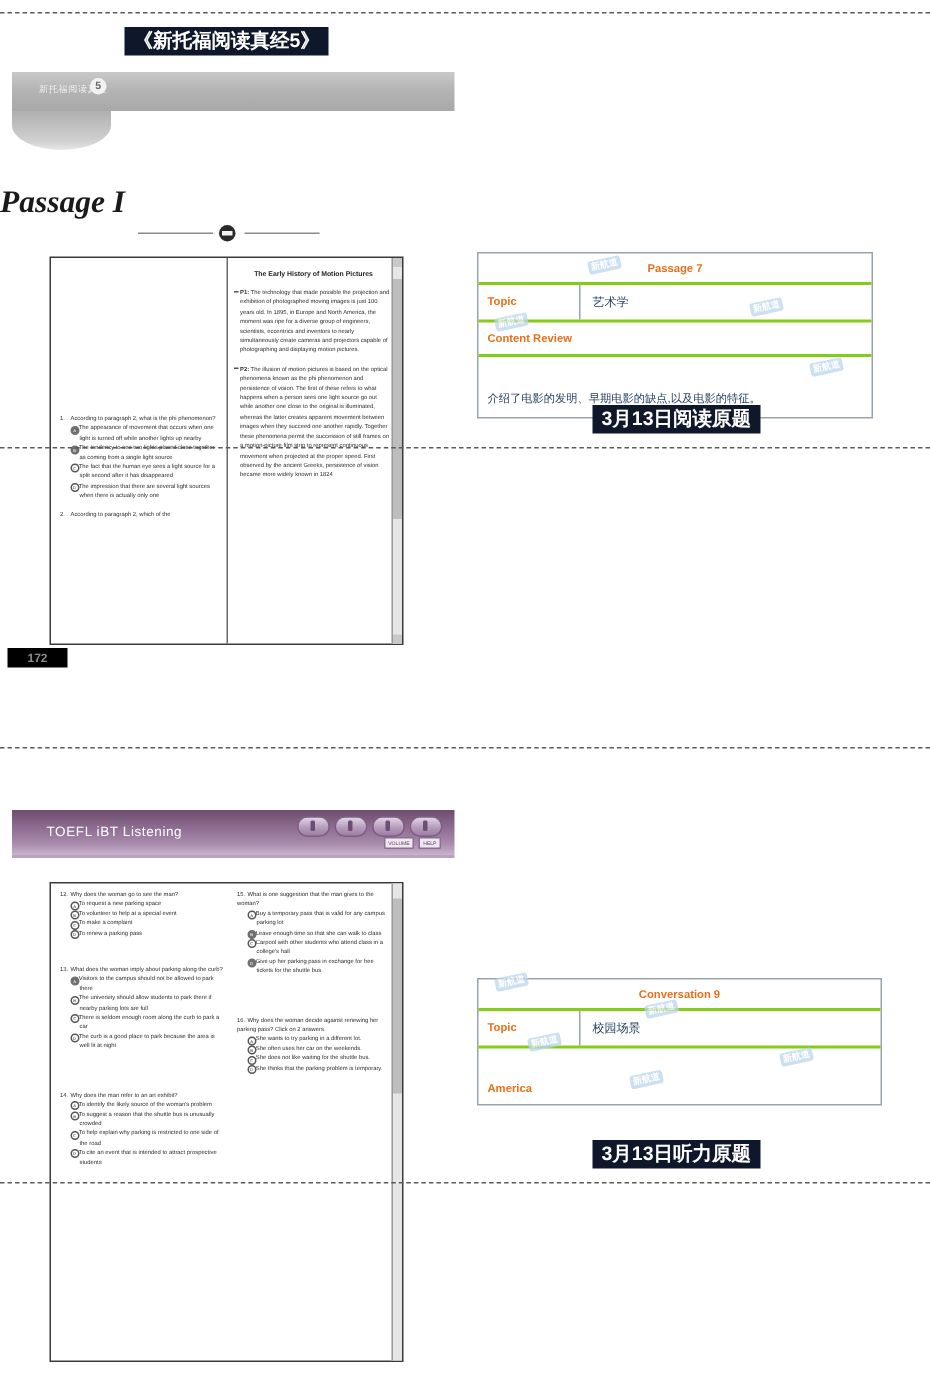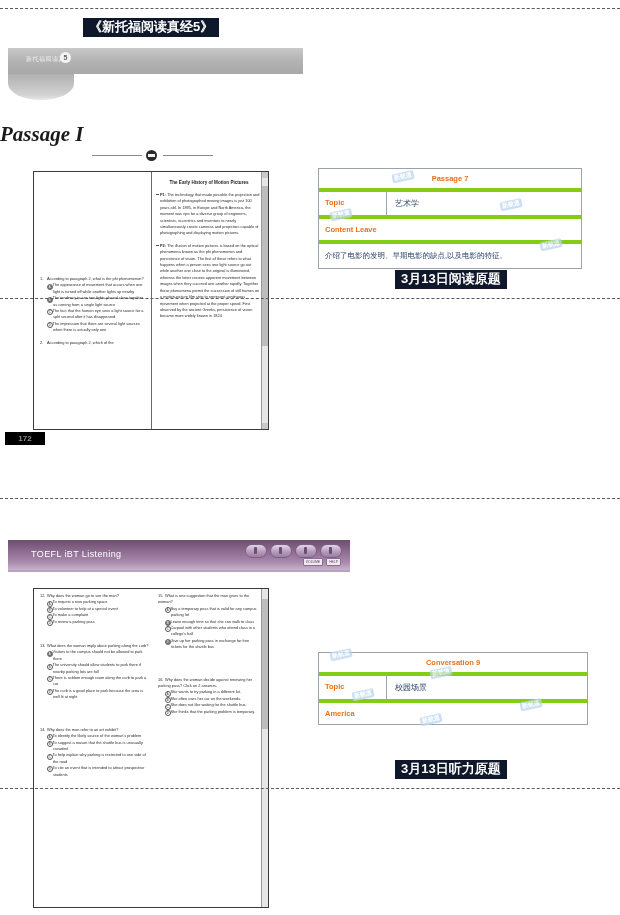--- a/index.html
+++ b/index.html
@@ -119,22 +119,22 @@
     position:absolute;left:5px;top:432px;width:40px;height:13px;
     background:#000000;color:#8b8b8b;font-size:8px;font-weight:bold;
     text-align:center;line-height:13px;
   }
 
   
   .sumtable{
     position:absolute;border:1px solid #9aa3ab;box-sizing:border-box;
     background:#ffffff;
   }
-  .sumtable .row{display:flex;border-bottom:4px solid #84cc16;}
-  .sumtable .row:last-child{border-bottom:none;}
+  .sumtable .row{display:flex;border-bottom:2px solid #84cc16;}
+  .sumtable .row:last-child{border-bottom:none;margin-top:16px;}
   .sumtable .hdr{
     text-align:center;font-size:7.5px;font-weight:bold;color:#e8701a;
     padding:5px 0 5px 0;width:100%;
   }
   .sumtable .lbl{
     width:68px;flex:0 0 68px;font-size:7.5px;font-weight:bold;color:#e8701a;
     padding:6px 0 6px 6px;box-sizing:border-box;border-right:1px solid #9aa3ab;
   }
   .sumtable .lbl.nb{border-right:none;}
   .sumtable .val{
@@ -150,21 +150,21 @@
     position:absolute;color:#cfe0f0;font-size:7px;font-weight:bold;
     transform:rotate(-12deg);opacity:.75;pointer-events:none;white-space:nowrap;
   }
   .wm .wbox{
     display:inline-block;background:#bcd6ee;color:#fff;padding:0 2px;margin-right:2px;
     border-radius:2px;font-size:6px;
   }
 
   
   .lbanner{
-    position:absolute;left:8px;top:540px;width:342px;height:30px;
+    position:absolute;left:8px;top:540px;width:295px;height:30px;
     background:linear-gradient(180deg,#6e4d6e 0%,#8f6f93 42%,#a98bae 75%,#c9b3cd 100%);
     border-bottom:2px solid #b9a2bf;
   }
   .lbanner .ltxt{
     position:absolute;left:23px;top:9px;color:#ffffff;font-size:9px;
     letter-spacing:.4px;white-space:nowrap;
   }
   .lbanner .tools{position:absolute;right:8px;top:4px;display:flex;gap:3px;}
   .lbanner .tbtn{
     width:20px;height:12px;border-radius:8px;
@@ -251,21 +251,21 @@
 
   <div class="sumtable" style="left:318px;top:168px;width:264px;">
     <div class="row">
       <div class="hdr">Passage 7</div>
     </div>
     <div class="row">
       <div class="lbl">Topic</div>
       <div class="val">艺术学</div>
     </div>
     <div class="row">
-      <div class="lbl nb">Content Leave</div>
+      <div class="lbl nb">Content Review</div>
     </div>
     <div class="row">
       <div class="full">介绍了电影的发明、早期电影的缺点,以及电影的特征。</div>
     </div>
   </div>
 
   <div class="wm" style="left:392px;top:172px;"><span class="wbox">新航道</span></div>
   <div class="wm" style="left:500px;top:200px;"><span class="wbox">新航道</span></div>
   <div class="wm" style="left:540px;top:240px;"><span class="wbox">新航道</span></div>
   <div class="wm" style="left:330px;top:210px;"><span class="wbox">新航道</span></div>

